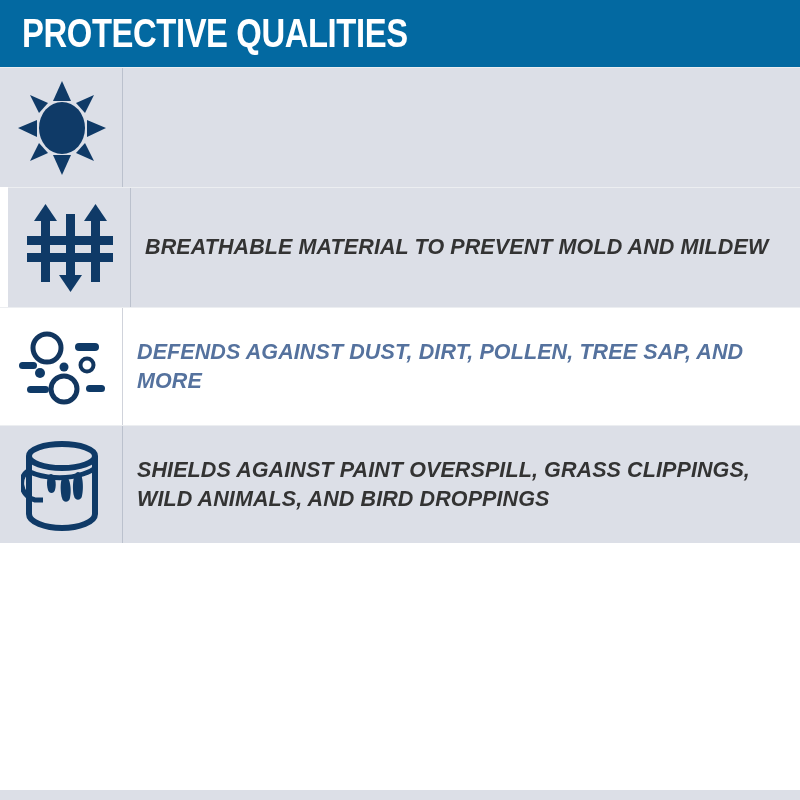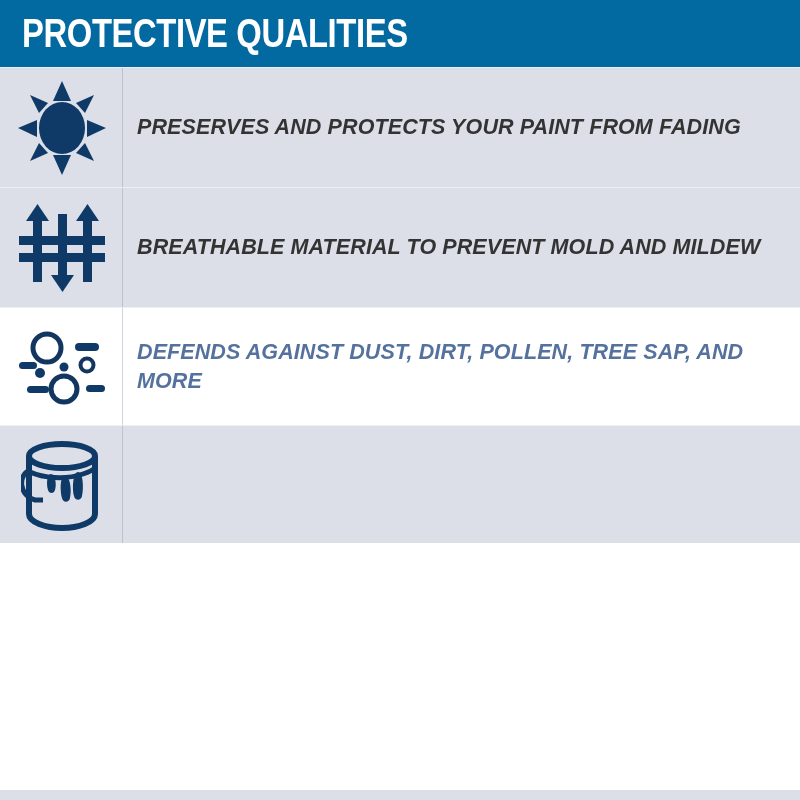--- a/index.html
+++ b/index.html
@@ -132,27 +132,24 @@
             <polygon points="44,94 53,74 35,74"></polygon>
             <polygon points="0,47 19,39 19,56"></polygon>
             <polygon points="88,47 69,39 69,56"></polygon>
             <polygon points="12,14 30,22 21,32"></polygon>
             <polygon points="76,14 58,22 67,32"></polygon>
             <polygon points="12,80 30,72 21,62"></polygon>
             <polygon points="76,80 58,72 67,62"></polygon>
           </svg>
         </span>
       </div>
-      <div class="text-cell">
-        <div class="row-text">PRESERVES AND PROTECTS YOUR PAINT FROM FADING</div>
-      </div>
-    </div>
-
-
-    <div class="row shade" style="height:120px;">
+    </div>
+
+
+    <div class="row shade" style="height:120px;margin-left:8px;">
       <div class="icon-cell">
         <span>
           <svg width="90" height="88" viewBox="0 0 90 88" fill="#0f3a67">
             <rect x="2" y="32" width="86" height="9"></rect>
             <rect x="2" y="49" width="86" height="9"></rect>
             <g>
               <rect x="16" y="12" width="9" height="66"></rect>
               <polygon points="20.5,0 32,17 9,17"></polygon>
             </g>
             <g>
@@ -201,18 +198,21 @@
             <path d="M10 32 C-4 36, -2 58, 14 62 L22 62" stroke-width="5"></path>
             <path d="M9 34 C22 40, 44 42, 62 36 C68 34, 72 32, 74 30" stroke-width="5"></path>
             <g fill="#0f3a67" stroke="none">
               <path d="M30 36 c4 0 6 10 4 16 c-1 4 -6 4 -7 0 c-2 -6 -1 -16 3 -16z"></path>
               <path d="M44 38 c5 0 7 14 5 22 c-1 5 -7 5 -8 0 c-2 -8 -2 -22 3 -22z"></path>
               <path d="M57 34 c5 0 6 16 4 24 c-1 5 -7 5 -8 0 c-2 -8 -1 -24 4 -24z"></path>
             </g>
           </svg>
         </span>
       </div>
+      <div class="text-cell">
+        <div class="row-text">SHIELDS AGAINST PAINT OVERSPILL, GRASS CLIPPINGS, WILD ANIMALS, AND BIRD DROPPINGS</div>
+      </div>
     </div>
 
   </div>
 
   <div class="footer-strip"></div>
 </div>
 
 </body></html>

